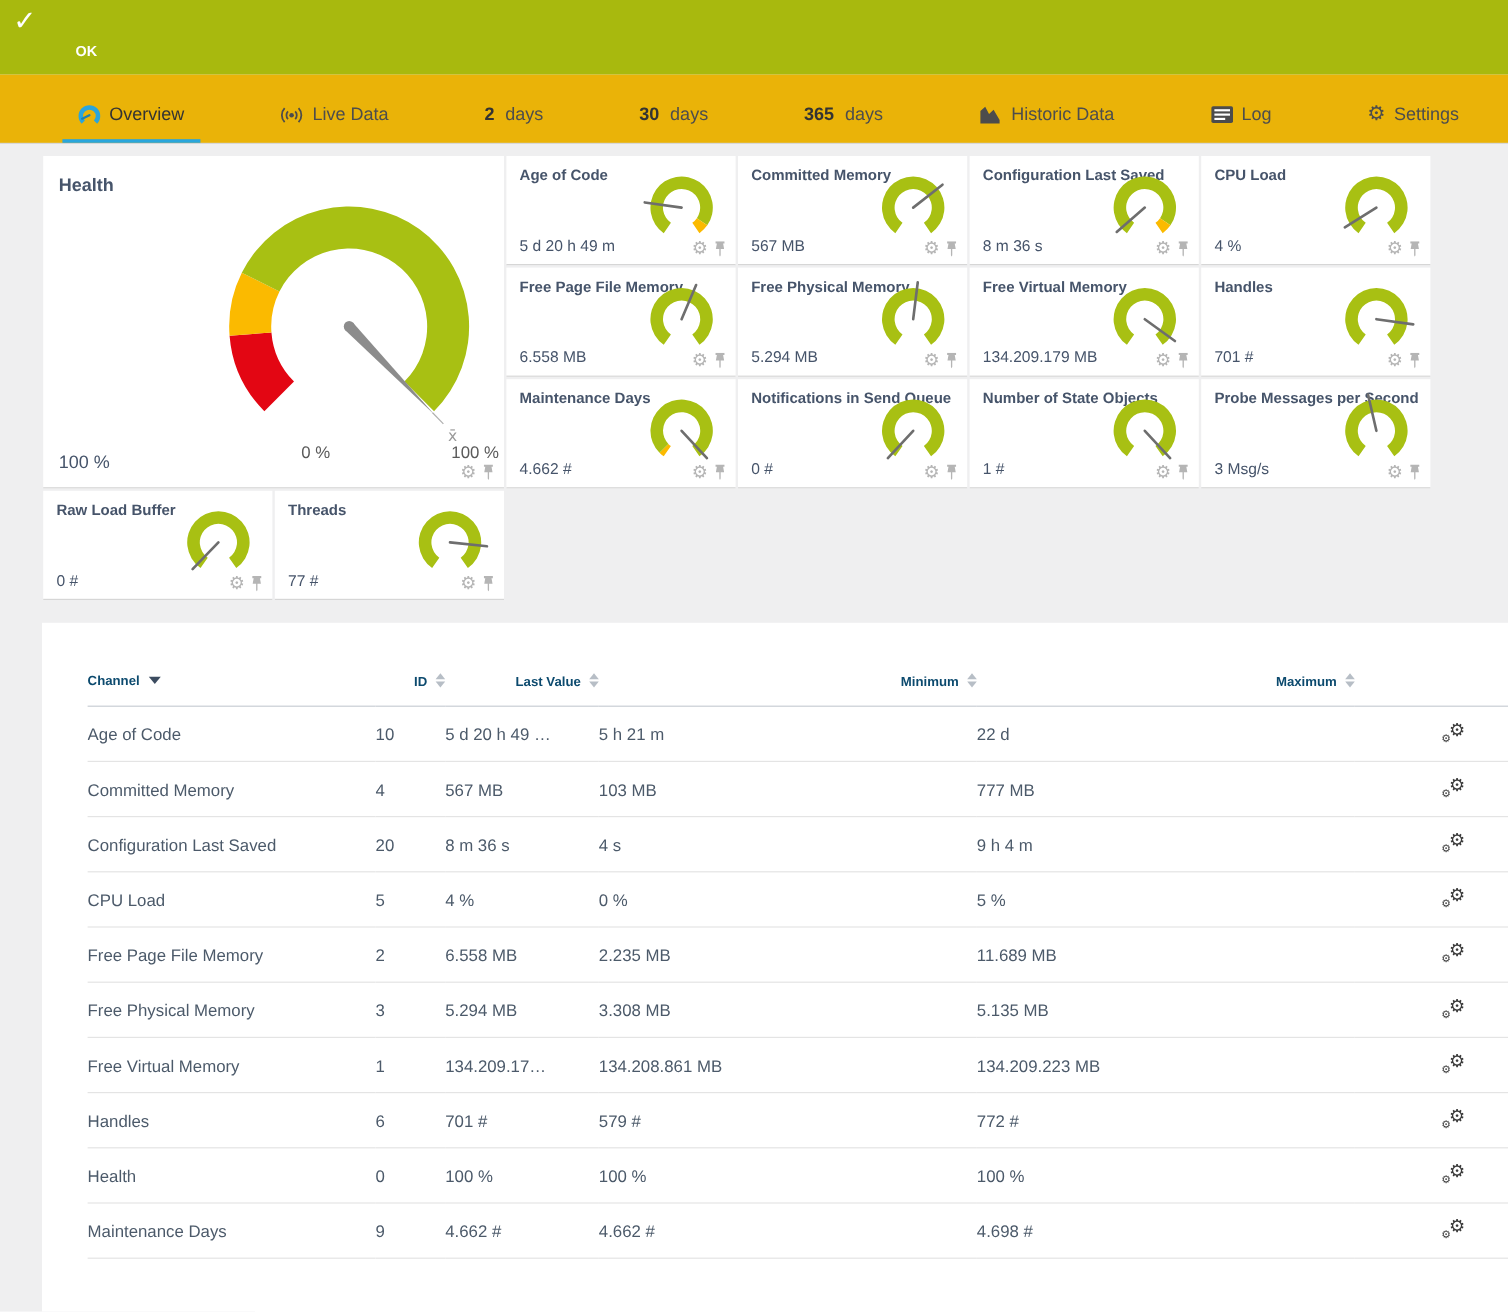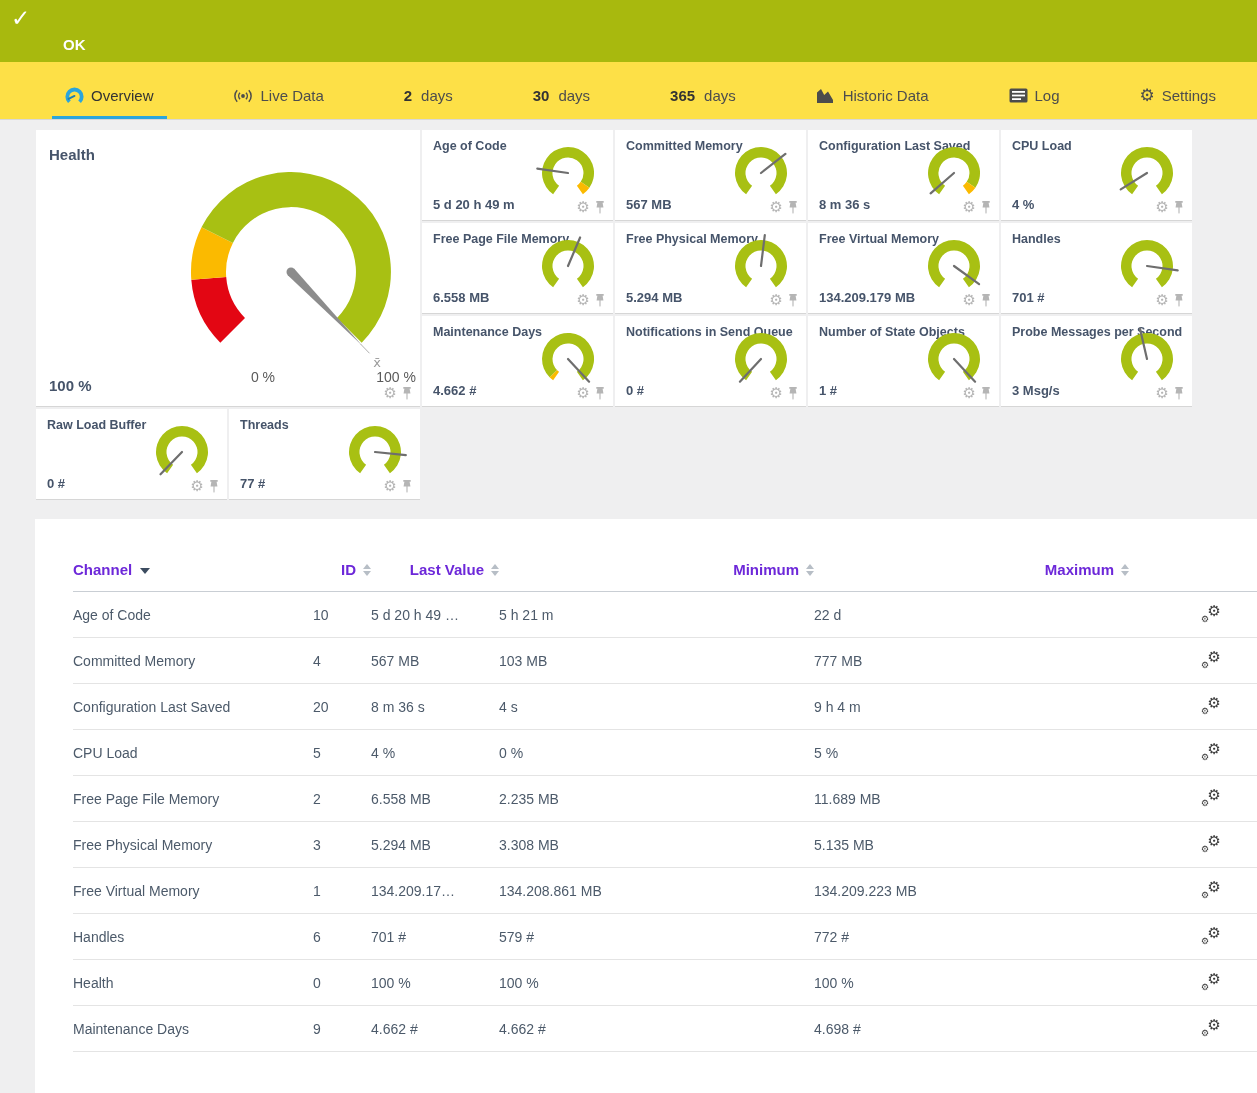--- a/index.html
+++ b/index.html
@@ -12,51 +12,51 @@
   .glyph { font-family:"DejaVu Sans", sans-serif; }
 
   
   .topbar { height:62px; background:#a8b90e; color:#fff; position:relative; }
   .topbar .check { position:absolute; left:11px; top:5px; font-size:23px; font-weight:bold; }
   .title-line { position:absolute; left:37px; top:7px; font-size:20px; white-space:nowrap; }
   .title-line .kind { font-style:italic; font-weight:400; margin-right:9px; }
   .title-line .name { font-weight:700; }
   .title-line .flag { font-size:12px; vertical-align:9px; margin-left:4px; }
   .title-line .stars { font-size:15px; letter-spacing:1px; margin-left:15px; vertical-align:2px; cursor:pointer; }
-  .topbar .status { position:absolute; left:63px; top:36px; font-size:15px; font-weight:700; }
+  .topbar .status { position:absolute; left:63px; top:36px; font-size:12px; font-weight:700; }
 
   
-  .tabbar { height:58px; background:#fde047; border-bottom:1px solid #d8d8d8;
+  .tabbar { height:58px; background:#eab308; border-bottom:1px solid #d8d8d8;
             display:flex; align-items:flex-end; justify-content:space-between;
             padding:0 28px 0 52px; }
   .tab { display:flex; align-items:center; gap:7px; font-size:15px; color:#4d4d4d;
          padding:0 13px 12px 13px; border-bottom:3px solid transparent; cursor:pointer; white-space:nowrap; }
   .tab.active { border-bottom-color:#2aa5dc; color:#333; }
   .tab .tab-num { color:#333; font-weight:700; margin-right:2px; }
   .tab .tab-icon { display:inline-flex; align-items:center; }
 
   
   .gauges { width:1156px; margin:10px 0 0 36px; display:grid;
             grid-template-columns:repeat(6,1fr); grid-auto-rows:91px; gap:2px; }
   .card { background:#fff; position:relative; border-bottom:1px solid #d6d6d6; overflow:visible; }
   .card.big { grid-area:1 / 1 / 4 / 3; }
   .g-title { position:absolute; left:11px; top:9px; font-size:12.5px; font-weight:700; color:#46546a; white-space:nowrap; }
-  .g-value { position:absolute; left:11px; bottom:8px; font-size:13px; font-weight:700; color:#46546a; white-space:nowrap; }
+  .g-value { position:absolute; left:11px; bottom:8px; font-size:13px; font-weight:400; color:#46546a; white-space:nowrap; }
   .g-svg   { position:absolute; right:10px; top:7px; }
   .card .icons { position:absolute; right:8px; bottom:5px; display:flex; gap:5px; align-items:center; color:#b5b5b5; }
   .card .icons .gear-char { font-size:15px; line-height:1; cursor:pointer; }
   .card .icons svg { cursor:pointer; }
   .card.big .g-title { font-size:15px; top:16px; left:13px; }
   .card.big .g-value { font-size:15px; left:13px; bottom:12px; }
   .card.big .g-svg { left:130px; top:22px; right:auto; }
 
   
   .table-panel { background:#fff; margin:19px 0 0 35px; width:1222px; height:600px; padding:42px 0 0 38px; }
   table { border-collapse:collapse; width:1184px; table-layout:fixed; font-size:14px; color:#4c5a6a; }
-  th { text-align:right; font-weight:700; color:#6d28d9; font-size:15px;
+  th { text-align:right; font-weight:700; color:#0c4a6e; font-size:11px;
        padding:0 0 13px 0; border-bottom:1px solid #c9ced4; cursor:pointer; white-space:nowrap; }
   th.h-channel { text-align:left; }
   td { padding:12px 0; border-bottom:1px solid #e4e4e4; white-space:nowrap; overflow:hidden; }
   td.c-id, td.c-val { }
   td.c-gear { text-align:right; padding-right:36px; }
   .sort-both { display:inline-block; margin-left:7px; vertical-align:-1px; }
   .sort-both i { display:block; width:0; height:0; border-left:4px solid transparent; border-right:4px solid transparent; }
   .sort-both i.up { border-bottom:5px solid #b7bec6; margin-bottom:2px; }
   .sort-both i.dn { border-top:5px solid #b7bec6; }
   .sort-desc { display:inline-block; width:0; height:0; border-left:5px solid transparent;

